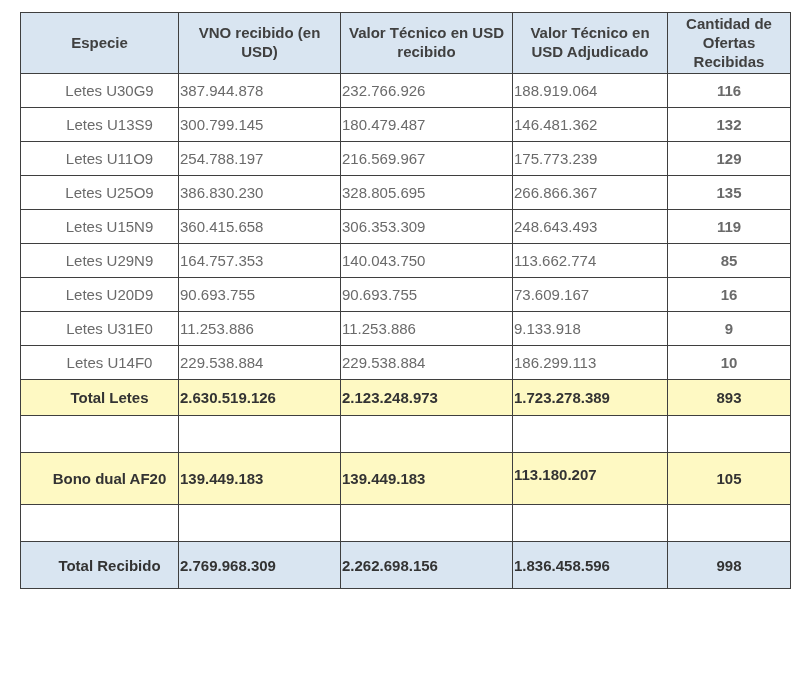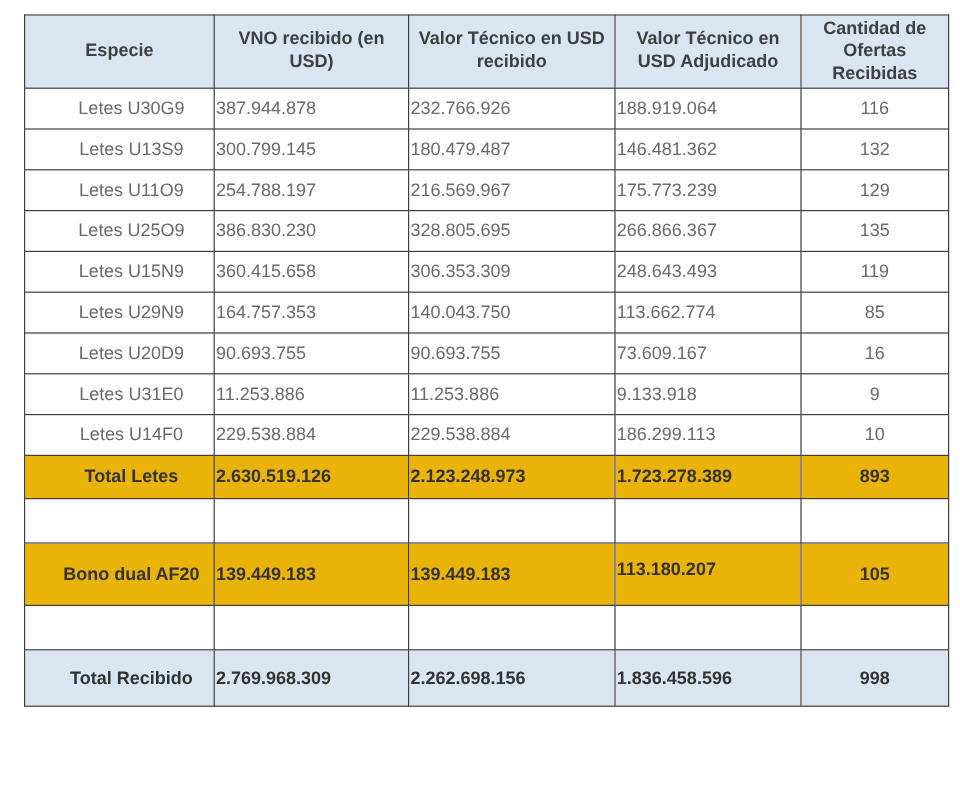--- a/index.html
+++ b/index.html
@@ -35,24 +35,24 @@
     padding: 2px 6px;
   }
   
   tr.data-row td {
     height: 31px;
     color: #6a6a6a;
     vertical-align: middle;
   }
   td.especie { text-align: center; padding-left: 21px; }
   td.num { padding-right: 10px; }
-  td.count { text-align: center; }
+  td.count { text-align: center; font-weight: bold; }
   
   tr.subtotal td {
-    background: #eab308;
+    background: #fef9c3;
     color: #333333;
     font-weight: bold;
     vertical-align: middle;
   }
   tr.subtotal-letes td { height: 33px; }
   tr.subtotal-bono td { height: 36px; }
   tr.subtotal-bono td.cell-top {
     vertical-align: top;
     padding-top: 14px;
     line-height: 1.1;

